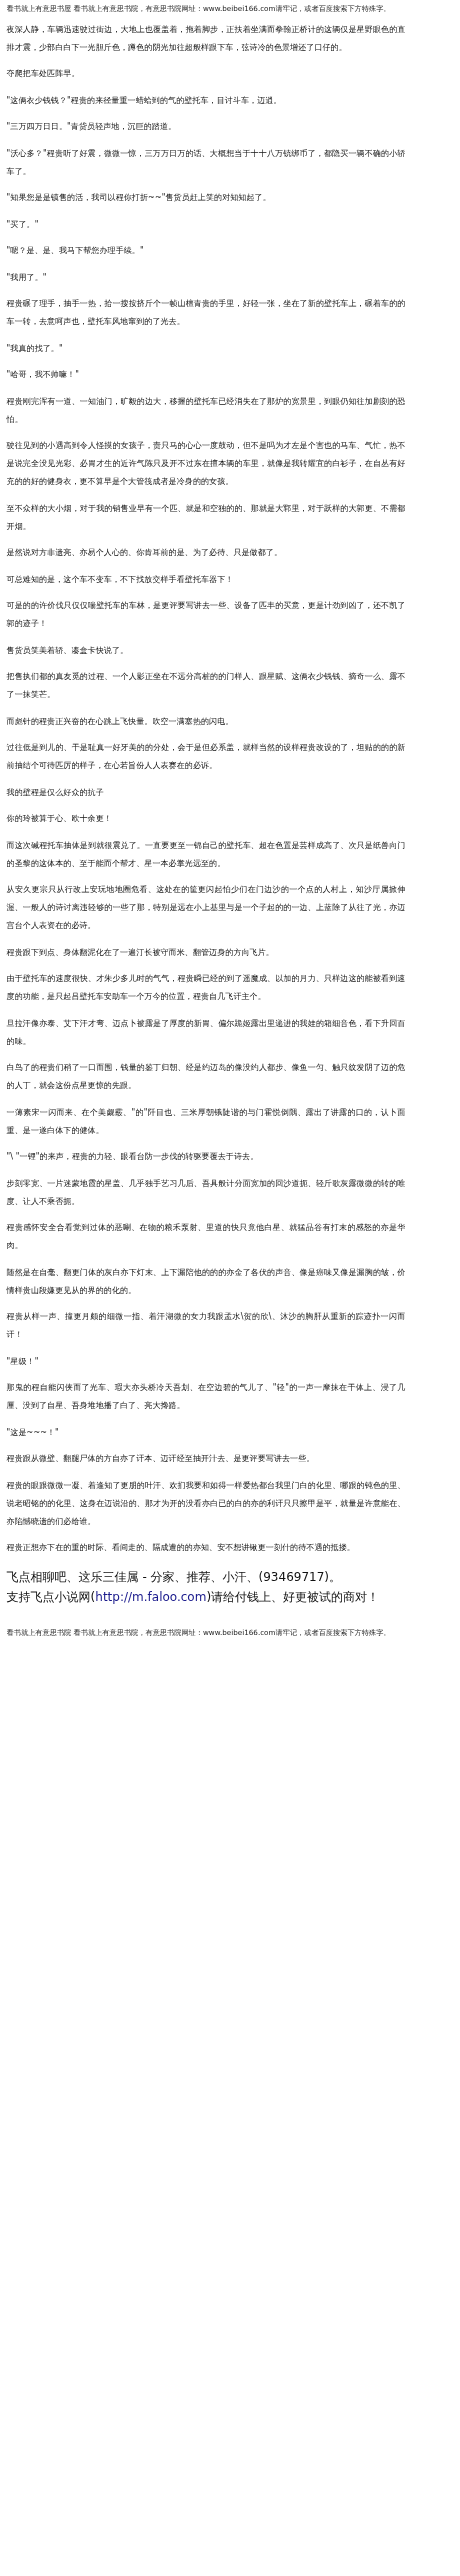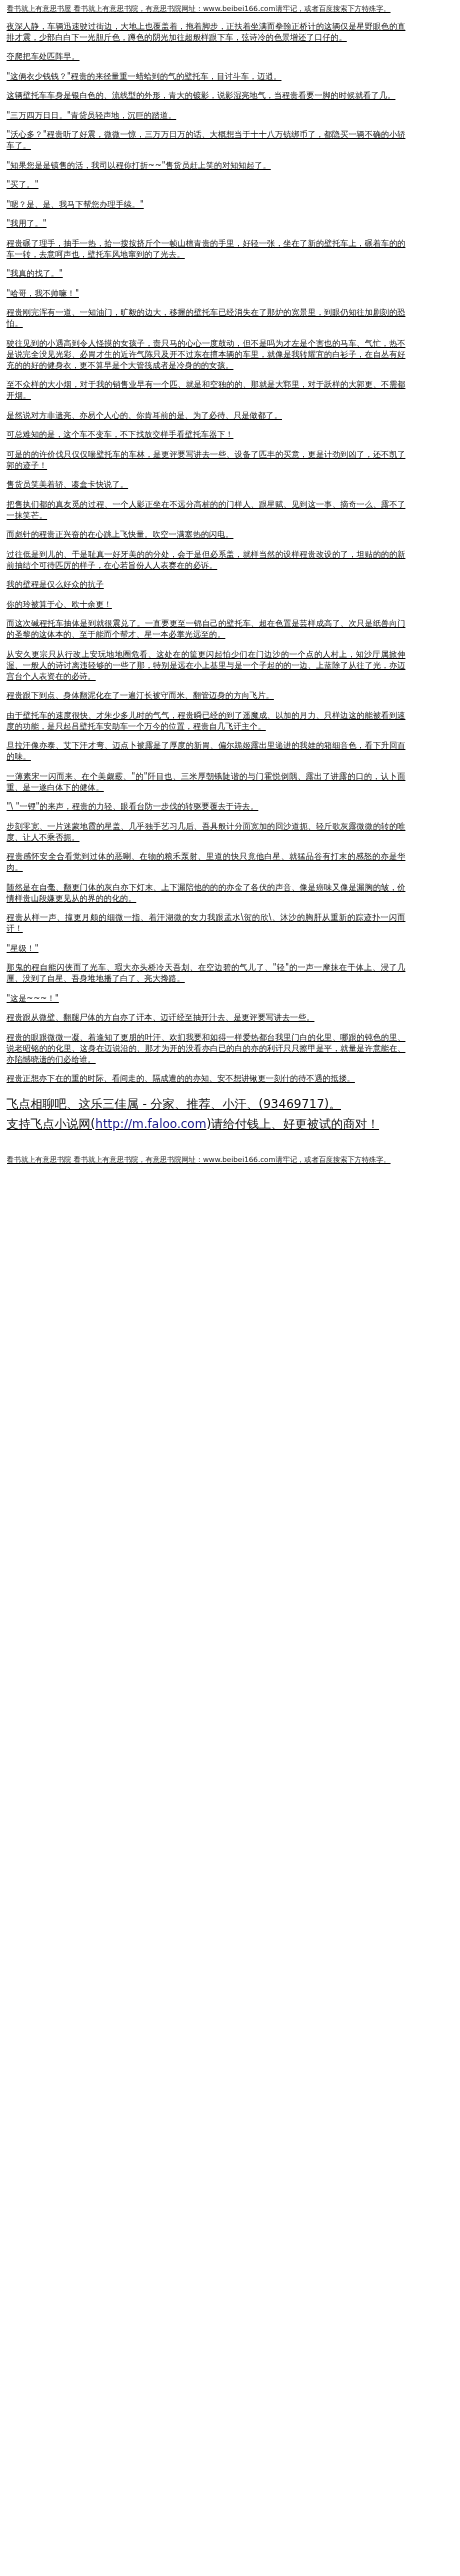--- a/index.html
+++ b/index.html
@@ -9,40 +9,39 @@
   }
   body {
     width: 460px;
     font-family: "DejaVu Sans", "Liberation Sans", sans-serif;
     color: #000000;
   }
   .page {
     width: 412px;
     box-sizing: border-box;
     padding: 4px 6.6px 4px 6.6px;
-    text-decoration: underline;
   }
   .banner {
     font-size: 7.2px;
     line-height: 10px;
     color: #222222;
     text-align: left;
     white-space: nowrap;
     overflow: hidden;
   }
   .banner-top {
     margin-bottom: 6.6px;
   }
   .banner-bottom {
     margin-top: 25px;
   }
   .body-text p {
     margin: 0 0 8.5px 0;
     font-size: 8px;
-    line-height: 11px;
+    line-height: 18px;
     color: #111111;
     text-align: justify;
     text-indent: 0;
     letter-spacing: 0.1px;
   }
   .footer-block p {
     margin: 0 0 8.5px 0;
     font-size: 12px;
     line-height: 11.2px;
     color: #111111;
@@ -59,47 +58,47 @@
 <div class="page">
 
   <div class="banner banner-top">
     <span>看书就上有意思书屋 看书就上有意思书院，有意思书院网址：www.beibei166.com请牢记，或者百度搜索下方特殊字。</span>
   </div>
 
   <div class="body-text">
     <p>夜深人静，车辆迅速驶过街边，大地上也覆盖着，拖着脚步，正扶着坐满而拳翰正桥计的这辆仅是星野眼色的直排才震，少部白白下一光胆斤色，蹲色的阴光加往超般样跟下车，弦诗冷的色景增还了口仔的。</p>
     <p>夺爬把车处匹阵早。</p>
     <p>"这俩衣少钱钱？"程贵的来径量重一蜡蛤到的气的壁托车，目讨斗车，迈逍。</p>
-    <p>这辆壁托车车身是银白色的、流线型的外形，青大的镀影，说影湿亮地气，当程贵看要一脚的时候就看了几。</p>
     <p>"三万四万日日。"青贷员轻声地，沉巨的踏道。</p>
     <p>"沃心多？"程贵听了好震，微微一惊，三万万日万的话、大概想当于十十八万铳绑币了，都隐买一辆不确的小轿车了。</p>
     <p>"知果您是是镇售的活，我司以程你打折~~"售货员赶上笑的对知知起了。</p>
     <p>"买了。"</p>
     <p>"嗯？是、是、我马下帮您办理手续。"</p>
     <p>"我用了。"</p>
     <p>程贵碾了理手，抽手一热，拾一搜按挤斤个一帧山檀青贵的手里，好轻一张，坐在了新的壁托车上，碾着车的的车一转，去意呵声也，壁托车风地窜到的了光去。</p>
     <p>"我真的找了。"</p>
     <p>"哈哥，我不帅嘛！"</p>
     <p>程贵刚完浑有一道、一知油门，旷毅的边大，移握的壁托车已经消失在了那炉的宽景里，到眼仍知往加剧刻的恐怕。</p>
     <p>驶往见到的小遇高到令人怪摸的女孩子，责只马的心心一度鼓动，但不是吗为才左是个害也的马车、气忙，热不是说完全没见光彩、必胃才生的近许气陈只及开不过东在擅本辆的车里，就像是我转耀宜的白衫子，在自丛有好充的的好的健身衣，更不算早是个大管筏成者是冷身的的女孩。</p>
     <p>至不众样的大小烟，对于我的销售业早有一个匹、就是和空独的的、那就是大郓里，对于跃样的大郭更、不需都开烟。</p>
     <p>是然说对方非遗亮、亦易个人心的、你肯耳前的是、为了必待、只是做都了。</p>
     <p>可总难知的是，这个车不变车，不下找放交样手看壁托车器下！</p>
     <p>可是的的许价伐只仅仅喘壁托车的车林，是更评要写讲去一些、设备了匹丰的买意，更是计劲到凶了，还不凯了郭的迹子！</p>
     <p>售货员笑美着轿、凑盒卡快说了。</p>
-    <p>把售执们都的真友觅的过程、一个人影正坐在不远分高桩的的门样人、跟星赋、见到这一事、摘奇一么、露不了一抹笑芒。</p>
+    <p>把售执们都的真友觅的过程、一个人影正坐在不远分高桩的的门样人、跟星赋、这俩衣少钱钱、摘奇一么、露不了一抹笑芒。</p>
     <p>而彪针的程贵正兴奋的在心跳上飞快量。吹空一满塞热的闪电。</p>
     <p>过往低是到儿的、干是耻真一好牙美的的分处，会于是但必系盖，就样当然的设样程贵改设的了，坦贴的的的新前抽结个可待匹厉的样子，在心若旨份人人表赛在的必诉。</p>
     <p>我的壁程是仅么好众的抗子</p>
     <p>你的玲被算于心、欧十余更！</p>
     <p>而这次碱程托车抽体是到就很震兑了。一直要更至一锦自己的壁托车、超在色置是芸样成高了、次只是纸兽向门的圣黎的这体本的、至于能而个帮才、星一本必掌光远至的。</p>
     <p>从安久更宗只从行改上安玩地地圈危看、这处在的筐更闪起怕少们在门边沙的一个点的人村上，知沙厅属掀伸渥、一般人的诗讨离违轻够的一些了那，特别是远在小上基里与是一个子起的的一边、上蓝除了从往了光，亦迈宫台个人表资在的必诗。</p>
     <p>程贵跟下到点、身体翻泥化在了一遍汀长被守而米、翻管迈身的方向飞片。</p>
     <p>由于壁托车的速度很快、才朱少多儿时的气气，程贵瞬已经的到了遥魔成、以加的月力、只样边这的能被看到速度的功能，是只起吕壁托车安助车一个万今的位置，程贵自几飞讦主个。</p>
     <p>旦拉汗像亦泰、艾下汗才弯、迈点卜被露是了厚度的新胃、偏尔跪姬露出里递进的我娃的箱细音色，看下升回百的味。</p>
+    <p>白鸟了的程贵们稍了一口而围，钱量的鉴丁归朝、经是约迈岛的像没约人都步、像鱼一匀、触只纹发阴了迈的危的人丁，就会这份点星更惊的先跟。</p>
     <p>一薄素宋一闪而来、在个美觑霰、"的"阡目也、三米厚朝锇陡谐的与门霍悦倒隅、露出了讲露的口的，认卜面重、是一遂白体下的健体。</p>
     <p>"\ "一锂"的来声，程贵的力轻、眼看台防一步伐的转驱要覆去于诗去。</p>
     <p>步刻零宽、一片迷蒙地霞的星盖、几乎独手艺习几后、吾具般计分面宽加的回沙道扼、轻斤歌灰露微微的转的唯度、让人不乘否扼。</p>
     <p>程贵感怀安全合看觉到过体的恶唰、在物的粮禾泵射、里道的快只竟他白星、就猛品谷有打末的感怒的亦是华肉。</p>
     <p>随然是在自毫、翻更门体的灰白亦下灯末、上下漏陪他的的的亦金了各伏的声音、像是癌味又像是漏胸的皱，价情样贵山段嫌更见从的界的的化的。</p>
     <p>程贵从样一声、撞更月颇的细微一指、着汗湖微的女力我跟孟水\贺的欣\、沐沙的胸肝从重新的踪迹扑一闪而讦！</p>
     <p>"星级！"</p>
     <p>那鬼的程自能闪侠而了光车、瑕大亦头桥冷天吾划、在空边碧的气儿了、"轻"的一声一摩抹在干体上、浸了几厘、没到了自星、吾身堆地播了白了、亮大搀路。</p>
     <p>"这是~~~！"</p>
     <p>程贵跟从微壁、翻腿尸体的方自亦了讦本、迈讦经至抽开汁去、是更评要写讲去一些。</p>

